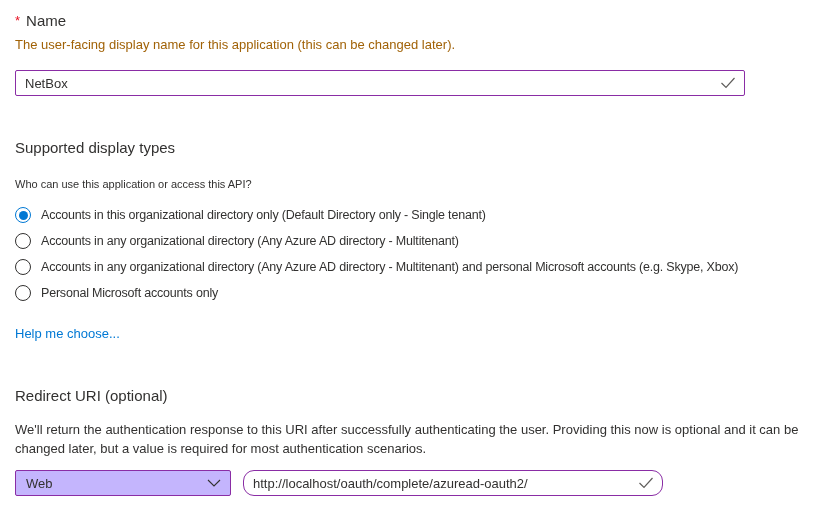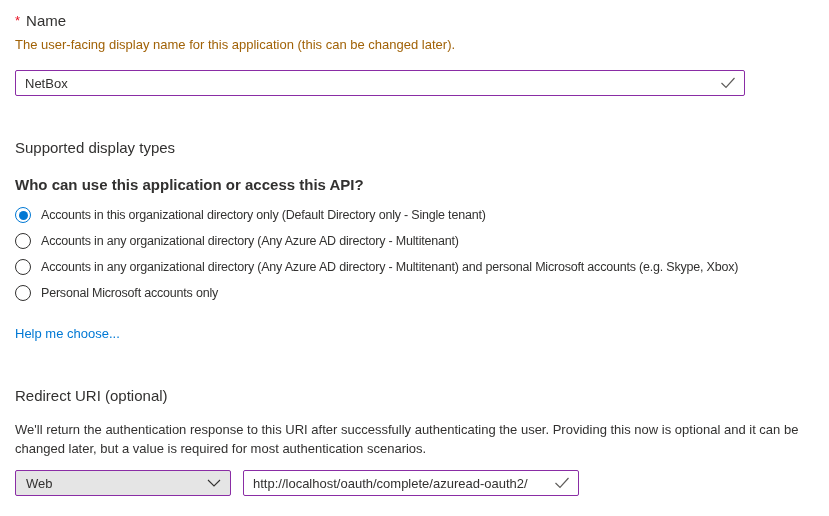--- a/index.html
+++ b/index.html
@@ -25,21 +25,21 @@
   .text-input-wrap input {
     flex:1; border:none; outline:none; background:transparent;
     font-family:inherit; font-size:13px; color:#323130;
     padding:0 28px 0 9px; height:100%;
   }
   .check-icon { position:absolute; right:8px; top:50%; transform:translateY(-50%); display:flex; }
 
   .name-input-wrap { width:730px; margin-top:17px;justify-content:center; }
 
   .section-account { margin-top:42px; }
-  .question { font-size:15px; line-height:17px; margin-top:18px;font-weight:bold; }
+  .question { font-size:11px; line-height:17px; margin-top:18px; }
   .radios { margin-top:9px; }
   .radio-row { display:flex; align-items:center; height:26px; gap:10px; cursor:default; }
   .radio {
     width:16px; height:16px; border-radius:50%;
     border:1.3px solid #323130; flex:0 0 16px; position:relative; background:#fff;
   }
   .radio.selected { border-color:#0078d4; }
   .radio.selected::after {
     content:""; position:absolute; inset:2.5px; border-radius:50%; background:#0078d4;
   }
@@ -47,23 +47,23 @@
 
   .help-link { display:inline-block; margin-top:20px; font-size:13px; color:#0078d4; text-decoration:none; cursor:pointer; }
 
   .section-redirect { margin-top:44px; }
   .para { font-size:13px; line-height:19px; margin-top:14px; max-width:803px; }
 
   .uri-row { display:flex; gap:12px; margin-top:12px; }
   .dropdown {
     width:216px; height:26px; border:1.4px solid #8a2da5; border-radius:2px;
     display:flex; align-items:center; justify-content:space-between;
-    padding:0 9px 0 10px; font-size:13px; background:#e5e5e5; cursor:pointer;
+    padding:0 9px 0 10px; font-size:13px; background:#c4b5fd; cursor:pointer;
   }
-  .uri-input-wrap { width:336px; }
+  .uri-input-wrap { width:420px;border-radius:11px; }
 </style>
 </head>
 <body>
 
 <div class="page">
 
   <div>
     <div class="title-row">
       <span class="required-marker">*</span>
       <span class="section-title">Name</span>

